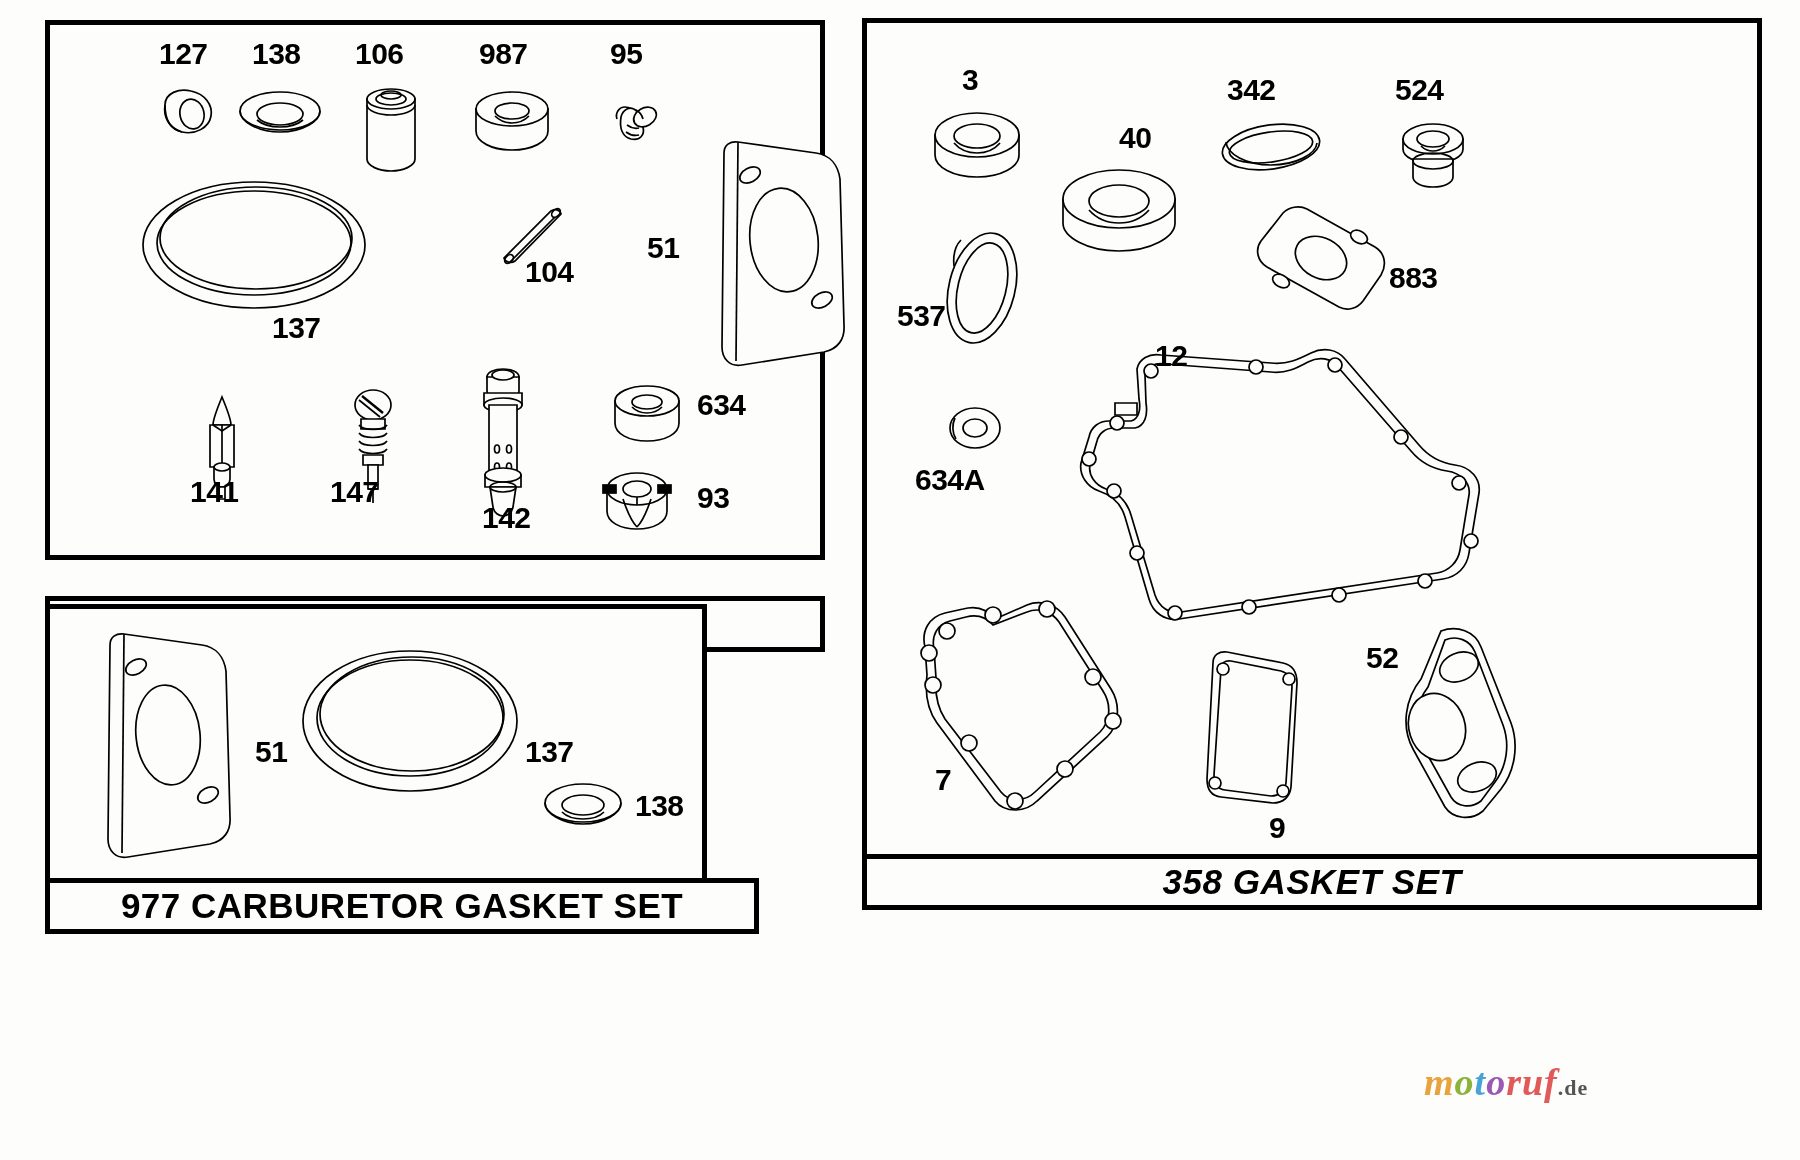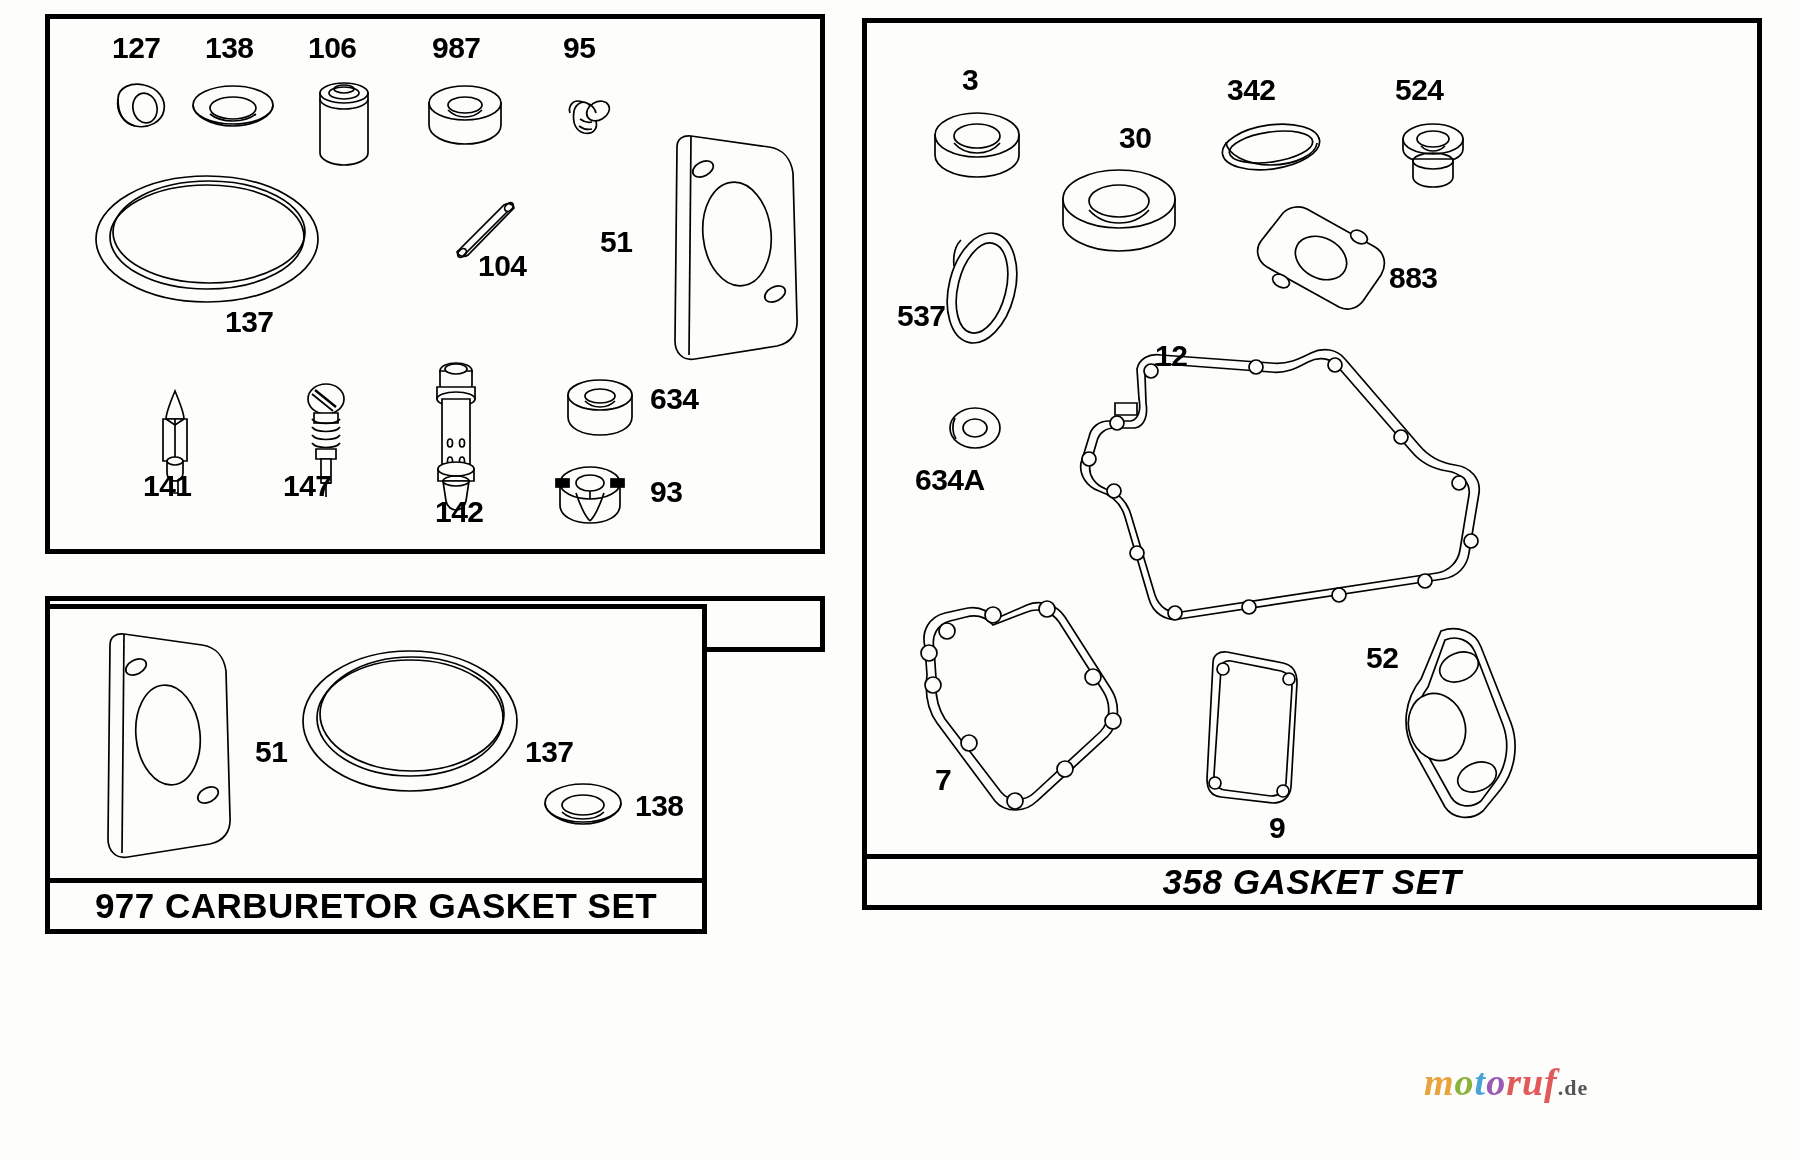--- a/index.html
+++ b/index.html
@@ -35,27 +35,27 @@
     background: #fdfdfb;
     text-align: center;
     font-weight: bold;
     letter-spacing: .5px;
     color: #000;
     display: flex;
     align-items: center;
     justify-content: center;
   }
 
-  #panel-carb-kit   { left: 45px;  top: 14px;  width: 780px; height: 540px; }
+  #panel-carb-kit   { left: 45px;  top: 20px;  width: 780px; height: 540px; padding-left: 47px; }
   #panel-carb-gskt  { left: 45px;  top: 604px; width: 662px; height: 325px; }
   #panel-gasket-set { left: 862px; top: 18px;  width: 900px; height: 890px; }
 
   #title-carb-kit   { left: 45px;  top: 596px; width: 780px; height: 56px;
                       border: 5px solid #000; font-size: 35px; }
-  #title-carb-gskt  { left: 45px;  top: 878px; width: 662px; height: 56px;
+  #title-carb-gskt  { left: 45px;  top: 878px; width: 714px; height: 56px;
                       border: 5px solid #000; font-size: 35px; }
   #title-gasket-set { left: 862px; top: 854px; width: 900px; height: 56px;
                       border: 5px solid #000; font-size: 35px; font-style: italic; }
 
   
   .lbl {
     position: absolute;
     font-weight: bold;
     font-size: 30px;
     color: #000;
@@ -316,21 +316,21 @@
       <div class="lbl" style="left:95px; top:42px;">3</div>
 
       <div class="part" style="left:190px; top:138px;">
         <svg width="124" height="104" viewBox="0 0 124 104">
           <path class="fillw-thin" d="M6 38 L6 62 C6 76 30 90 62 90 C94 90 118 76 118 62 L118 38 Z"></path>
           <ellipse class="fillw-thin" cx="62" cy="38" rx="56" ry="29"></ellipse>
           <ellipse class="fillw-thin" cx="62" cy="40" rx="30" ry="16"></ellipse>
           <path class="ln-thin" d="M32 49 C40 58 50 62 62 62 C74 62 84 58 92 49"></path>
         </svg>
       </div>
-      <div class="lbl" style="left:252px; top:100px;">30</div>
+      <div class="lbl" style="left:252px; top:100px;">40</div>
 
       <div class="part" style="left:352px; top:98px;">
         <svg width="104" height="52" viewBox="0 0 104 52">
           <ellipse class="fillw-thin" cx="52" cy="26" rx="49" ry="22" transform="rotate(-8 52 26)"></ellipse>
           <ellipse class="fillw-thin" cx="52" cy="26" rx="42" ry="15" transform="rotate(-8 52 26)"></ellipse>
           <path class="ln-thin" d="M7 21 C8 33 27 44 52 44 C77 44 97 33 98 22"></path>
         </svg>
       </div>
       <div class="lbl" style="left:360px; top:52px;">342</div>
 

